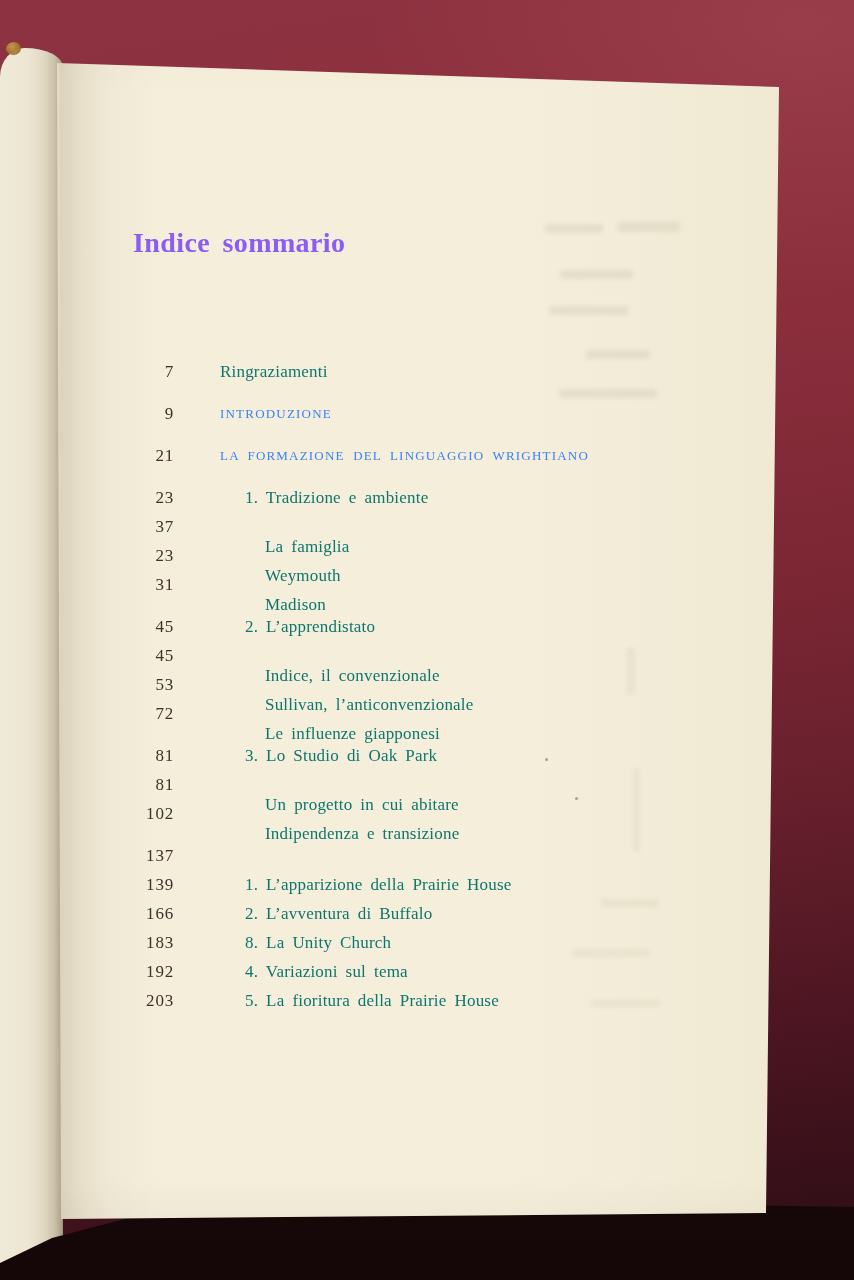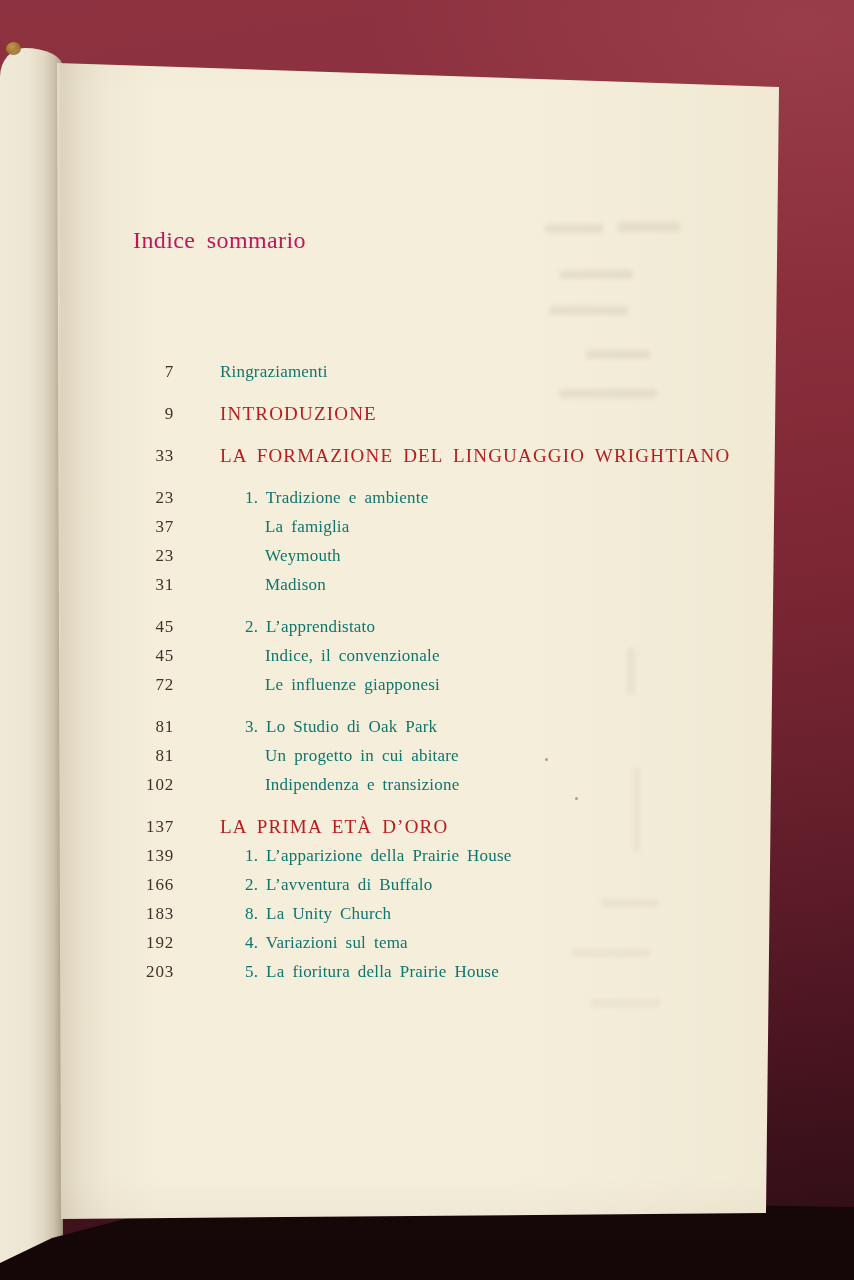--- a/index.html
+++ b/index.html
@@ -34,31 +34,32 @@
     background:
       linear-gradient(to bottom, rgba(120,90,60,0.06) 0, rgba(0,0,0,0) 90px),
       linear-gradient(to bottom, rgba(0,0,0,0) 92%, rgba(70,45,30,0.07) 99%, rgba(70,45,30,0.12) 100%),
       linear-gradient(to right, #e8dfca 0 57px, #ddd3bd 61px, #e8e0cb 82px, #f0e9d5 108px, #f4eedb 160px, #f4eedb 60%, #f1ead5 86%, #efe7d1 95%, #f4eedd 99%, #fbf6e9 100%);
   }
   .content{
     position:absolute;inset:0;z-index:5;color:#46332d;
   }
   .heading{
     position:absolute;left:133px;top:227px;
-    font-size:24px;letter-spacing:.4px;word-spacing:5px;color:#be185d;
+    font-size:28px;letter-spacing:.4px;word-spacing:5px;color:#8b5cf6;
     white-space:nowrap;
+    font-weight:bold;
   }
   .toc{position:absolute;left:57px;top:357px;width:680px;}
   .row{display:flex;height:29px;line-height:29px;}
   .row.gap{margin-top:13px;}
   .num{width:117px;text-align:right;font-size:17px;letter-spacing:.8px;color:#42302a;flex:none;}
   .label{margin-left:46px;font-size:17px;letter-spacing:.2px;word-spacing:3.5px;white-space:nowrap;color:#0f766e;}
-  .row.section .label{font-size:19px;letter-spacing:1.2px;word-spacing:4px;color:#b91c1c;}
+  .row.section .label{font-size:13px;letter-spacing:1.2px;word-spacing:4px;color:#3b82f6;}
   .row.chapter .label{padding-left:25px;text-align:center;}
-  .row.sub .label{padding-left:45px;}
+  .row.sub .label{padding-left:45px;margin-top:20px;}
   
   .ghosts{position:absolute;inset:0;pointer-events:none;}
   .ghost{position:absolute;background:#8e8168;opacity:.13;filter:blur(2px);border-radius:2px;}
   .g1{left:545px;top:224px;width:58px;height:9px;}
   .g2{left:618px;top:222px;width:62px;height:10px;}
   .g3{left:560px;top:270px;width:73px;height:9px;}
   .g4{left:549px;top:306px;width:79px;height:9px;}
   .g5{left:586px;top:350px;width:64px;height:9px;}
   .g6{left:559px;top:389px;width:98px;height:9px;}
   .g7{left:627px;top:648px;width:8px;height:46px;opacity:.09;}
@@ -100,21 +101,21 @@
   <div class="toc">
       <div class="row plain">
     <div class="num">7</div>
     <div class="label">Ringraziamenti</div>
   </div>
       <div class="row section gap">
     <div class="num">9</div>
     <div class="label">INTRODUZIONE</div>
   </div>
       <div class="row section gap">
-    <div class="num">33</div>
+    <div class="num">21</div>
     <div class="label">LA FORMAZIONE DEL LINGUAGGIO WRIGHTIANO</div>
   </div>
       <div class="row chapter gap">
     <div class="num">23</div>
     <div class="label">1. Tradizione e ambiente</div>
   </div>
       <div class="row sub">
     <div class="num">37</div>
     <div class="label">La famiglia</div>
   </div>
@@ -128,38 +129,41 @@
   </div>
       <div class="row chapter gap">
     <div class="num">45</div>
     <div class="label">2. L’apprendistato</div>
   </div>
       <div class="row sub">
     <div class="num">45</div>
     <div class="label">Indice, il convenzionale</div>
   </div>
       <div class="row sub">
+    <div class="num">53</div>
+    <div class="label">Sullivan, l’anticonvenzionale</div>
+  </div>
+      <div class="row sub">
     <div class="num">72</div>
     <div class="label">Le influenze giapponesi</div>
   </div>
       <div class="row chapter gap">
     <div class="num">81</div>
     <div class="label">3. Lo Studio di Oak Park</div>
   </div>
       <div class="row sub">
     <div class="num">81</div>
     <div class="label">Un progetto in cui abitare</div>
   </div>
       <div class="row sub">
     <div class="num">102</div>
     <div class="label">Indipendenza e transizione</div>
   </div>
       <div class="row section gap">
     <div class="num">137</div>
-    <div class="label">LA PRIMA ETÀ D’ORO</div>
   </div>
       <div class="row chapter">
     <div class="num">139</div>
     <div class="label">1. L’apparizione della Prairie House</div>
   </div>
       <div class="row chapter">
     <div class="num">166</div>
     <div class="label">2. L’avventura di Buffalo</div>
   </div>
       <div class="row chapter">

